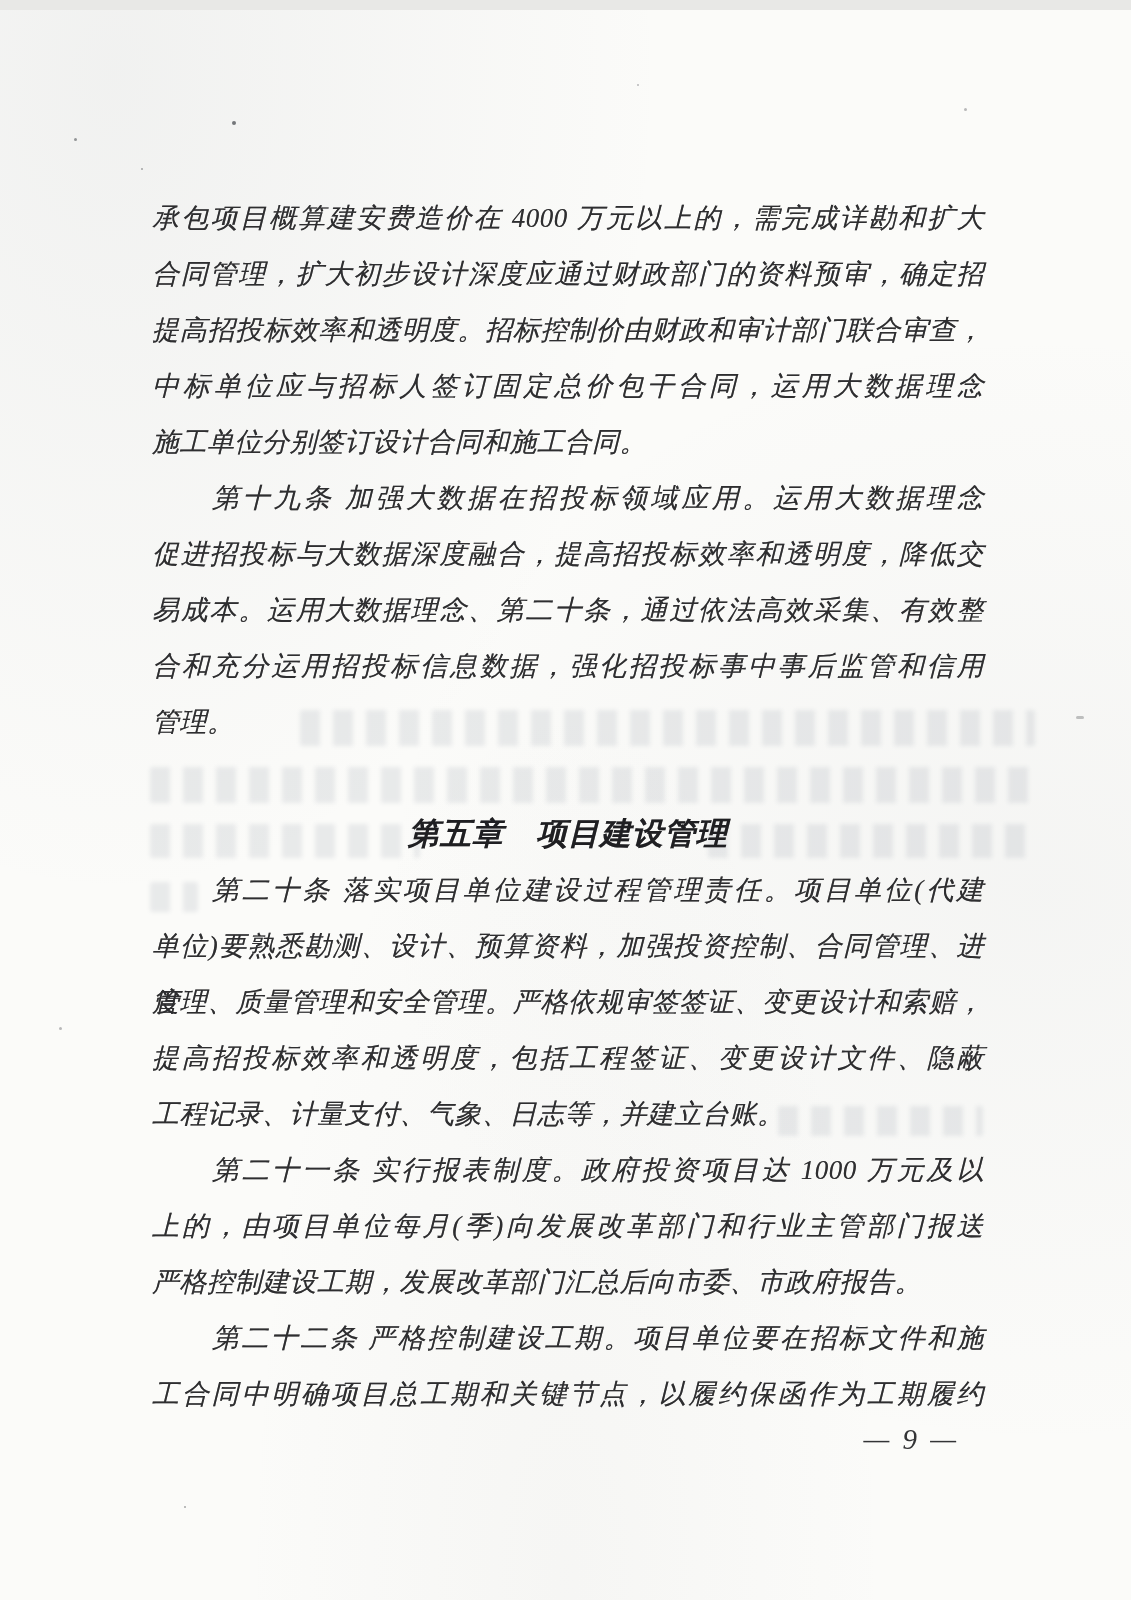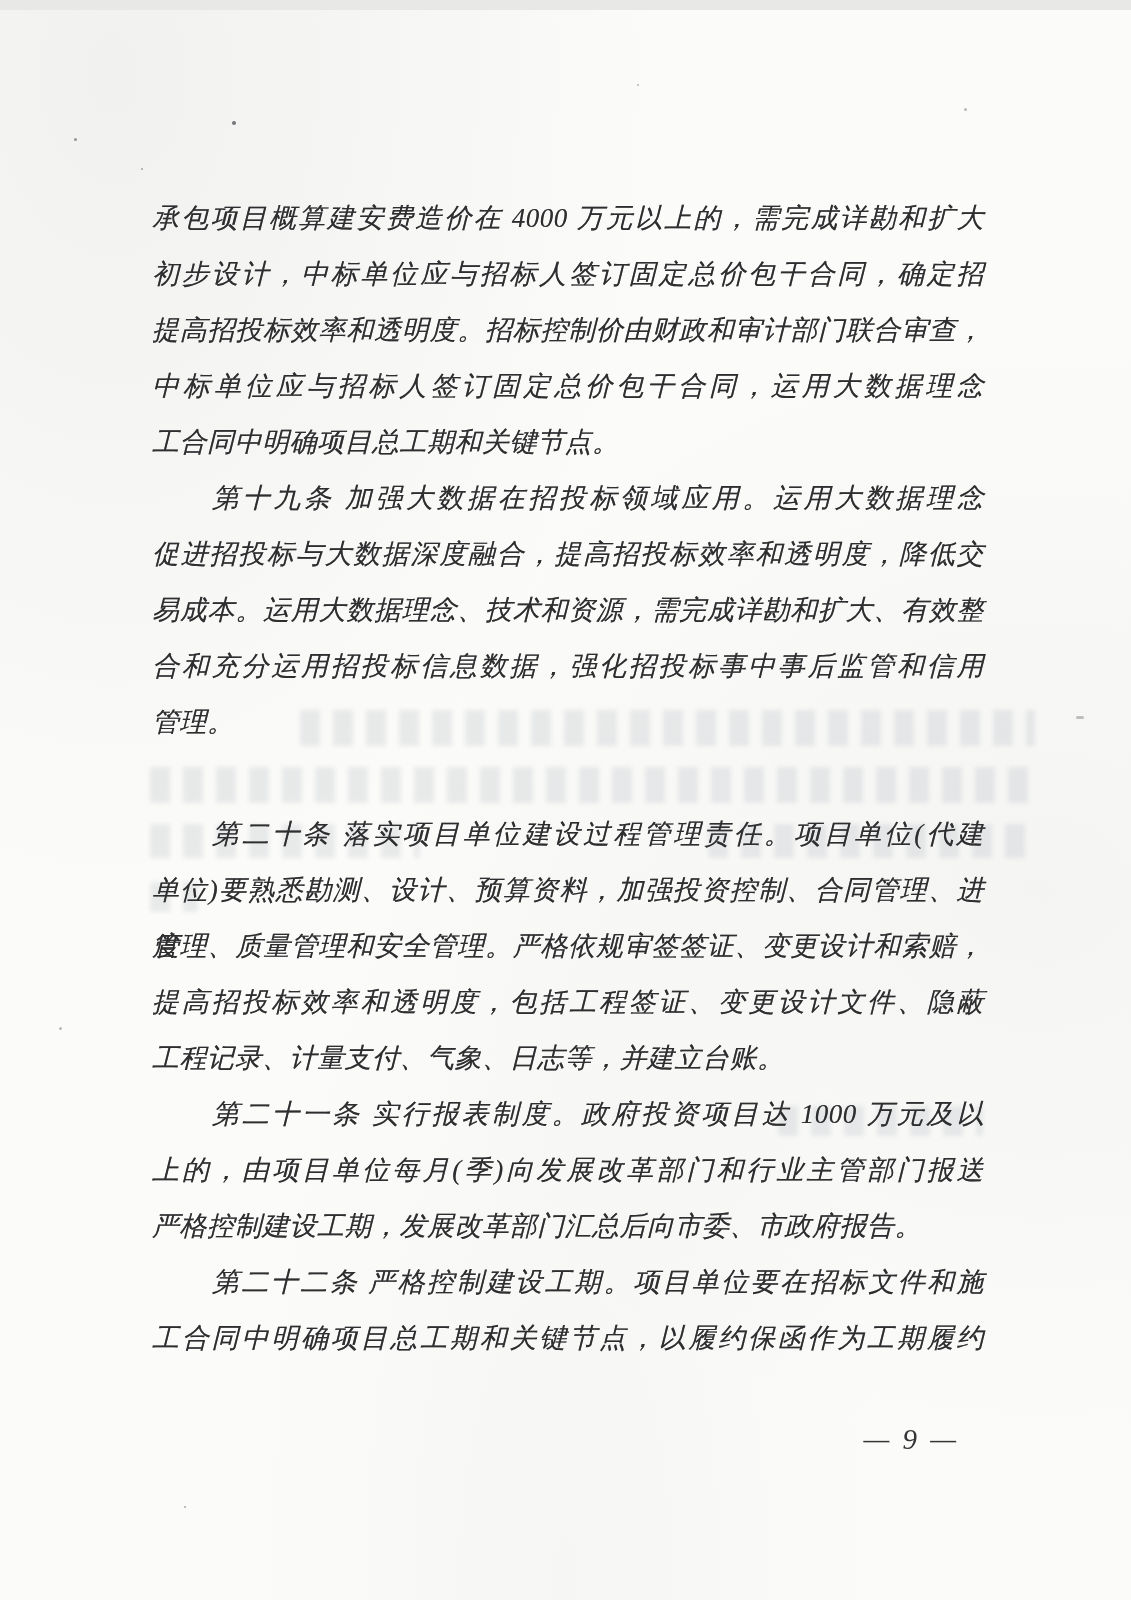--- a/index.html
+++ b/index.html
@@ -101,30 +101,31 @@
   <div class="speck s2"></div>
   <div class="speck s3"></div>
   <div class="speck s4"></div>
   <div class="speck s5"></div>
   <div class="speck s6"></div>
   <div class="speck s7"></div>
   <div class="speck s8"></div>
 
   <div class="textblock" id="textblock">
       <div class="line body fill">承包项目概算建安费造价在 4000 万元以上的，需完成详勘和扩大</div>
-      <div class="line body fill">初步设计，中标单位应与招标人签订固定总价包干合同，确定招</div>
+      <div class="line body fill">合同管理，扩大初步设计深度应通过财政部门的资料预审，确定招</div>
       <div class="line body fill">提高招投标效率和透明度。招标控制价由财政和审计部门联合审查，</div>
       <div class="line body fill">中标单位应与招标人签订固定总价包干合同，运用大数据理念</div>
-      <div class="line body">工合同中明确项目总工期和关键节点。</div>
+      <div class="line body">施工单位分别签订设计合同和施工合同。</div>
       <div class="line body fill indent">第十九条 加强大数据在招投标领域应用。运用大数据理念</div>
       <div class="line body fill">促进招投标与大数据深度融合，提高招投标效率和透明度，降低交</div>
-      <div class="line body fill">易成本。运用大数据理念、技术和资源，需完成详勘和扩大、有效整</div>
+      <div class="line body fill">易成本。运用大数据理念、第二十条，通过依法高效采集、有效整</div>
       <div class="line body fill">合和充分运用招投标信息数据，强化招投标事中事后监管和信用</div>
       <div class="line body">管理。</div>
       <div class="line spacer"></div>
+      <div class="line heading">第五章　项目建设管理</div>
       <div class="line body fill indent">第二十条 落实项目单位建设过程管理责任。项目单位(代建</div>
       <div class="line body fill">单位)要熟悉勘测、设计、预算资料，加强投资控制、合同管理、进度</div>
       <div class="line body fill">管理、质量管理和安全管理。严格依规审签签证、变更设计和索赔，</div>
       <div class="line body fill">提高招投标效率和透明度，包括工程签证、变更设计文件、隐蔽</div>
       <div class="line body">工程记录、计量支付、气象、日志等，并建立台账。</div>
       <div class="line body fill indent">第二十一条 实行报表制度。政府投资项目达 1000 万元及以</div>
       <div class="line body fill">上的，由项目单位每月(季)向发展改革部门和行业主管部门报送</div>
       <div class="line body">严格控制建设工期，发展改革部门汇总后向市委、市政府报告。</div>
       <div class="line body fill indent">第二十二条 严格控制建设工期。项目单位要在招标文件和施</div>
       <div class="line body fill">工合同中明确项目总工期和关键节点，以履约保函作为工期履约</div>

